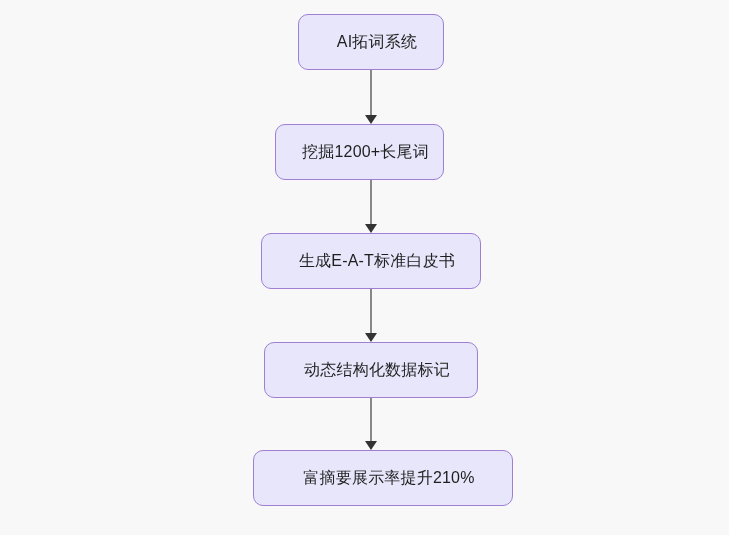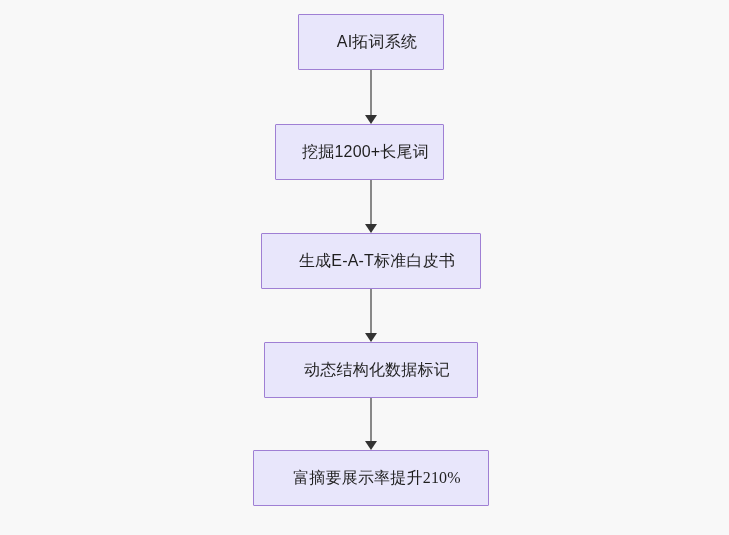--- a/index.html
+++ b/index.html
@@ -16,21 +16,21 @@
   #flowchart {
     position: relative;
     width: 729px;
     height: 535px;
   }
   .node {
     position: absolute;
     box-sizing: border-box;
     background: #e8e6fb;
     border: 1.3px solid #9f7fd4;
-    border-radius: 1px;
+    border-radius: 10px;
     display: flex;
     align-items: center;
     justify-content: center;
     height: 56px;
     padding-left: 12px;
   }
   .node-label {
     font-size: 16px;
     line-height: 1.2;
     color: #1f1f1f;
@@ -93,17 +93,17 @@
   </div>
 
   <div class="node" style="left:261px; top:233px; width:220px;">
     <span class="node-label">生成E-A-T标准白皮书</span>
   </div>
 
   <div class="node" style="left:264px; top:342px; width:214px;">
     <span class="node-label">动态结构化数据标记</span>
   </div>
 
-  <div class="node" style="left:253px; top:450px; width:236px;font-family:Liberation Serif, serif;">
+  <div class="node" style="left:253px; top:450px; width:260px;">
     <span class="node-label">富摘要展示率提升210%</span>
   </div>
 
 </div>
 
 </body></html>

